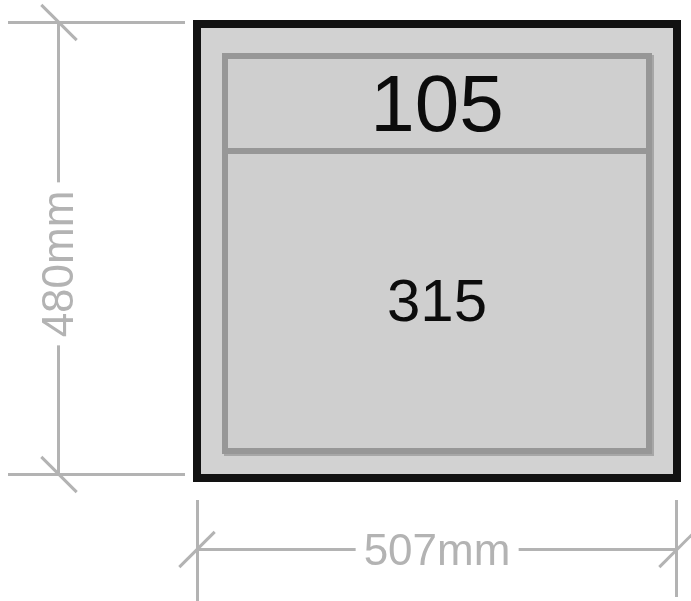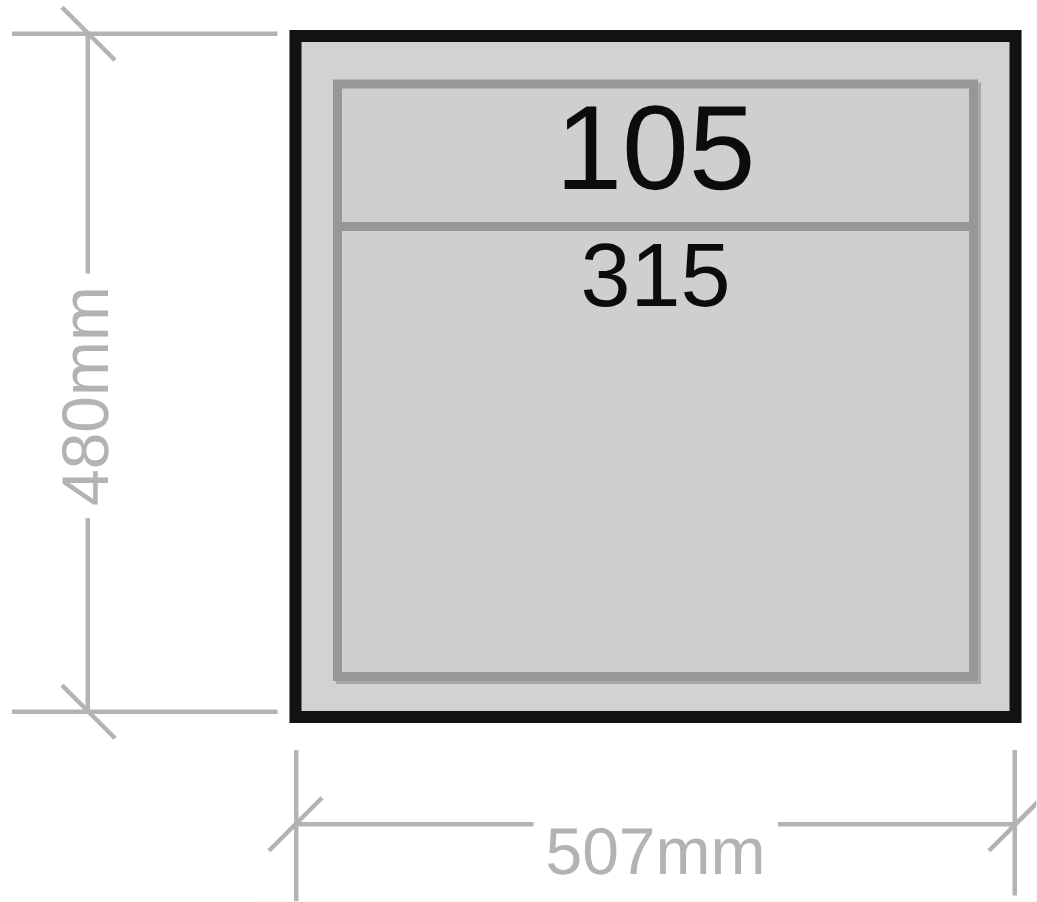--- a/index.html
+++ b/index.html
@@ -35,21 +35,21 @@
     height: 401px;
     box-sizing: border-box;
     border: 6px solid #979797;
     background: #cfcfcf;
     box-shadow: 2px 2px 0 rgba(90,90,90,0.35);
     display: flex;
     flex-direction: column;
   }
   .section {
     display: flex;
-    align-items: flex-start;
+    align-items: center;
     justify-content: center;
     color: #0c0c0c;
   }
   .section-top {
     height: 89px;
     flex: 0 0 89px;
     font-size: 80px;
   }
   .section-bottom {
     flex: 1 1 auto;
@@ -97,21 +97,21 @@
     padding: 0 8px;
     white-space: nowrap;
   }
   .dim-label.vertical {
     left: 58px;
     top: 264px;
     transform: translate(-50%, -50%) rotate(-90deg);
   }
   .dim-label.horizontal {
     left: 437px;
-    top: 569px;
+    top: 550px;
     transform: translate(-50%, -50%);
     text-align: center;
   }
 </style>
 </head>
 <body>
 
 <div class="canvas">
 
   <div class="outer-box">

